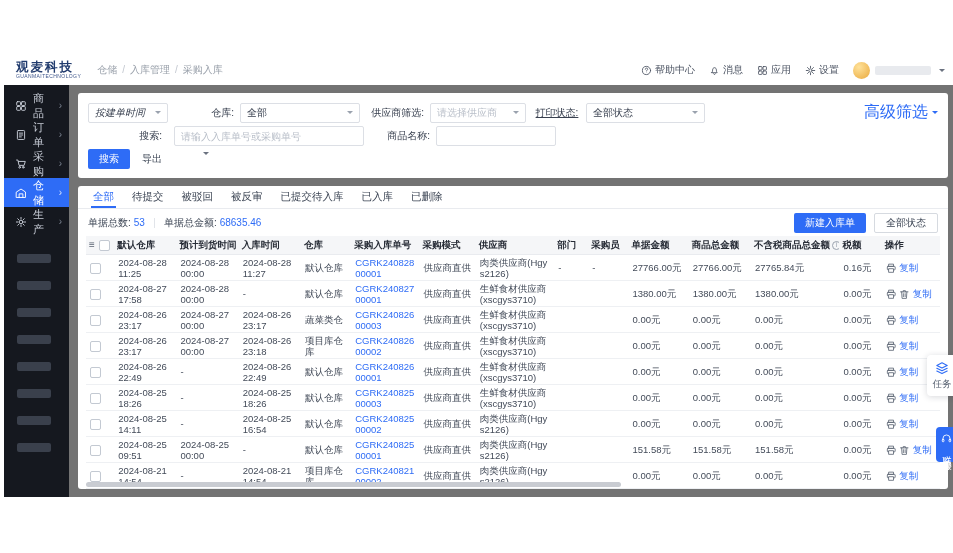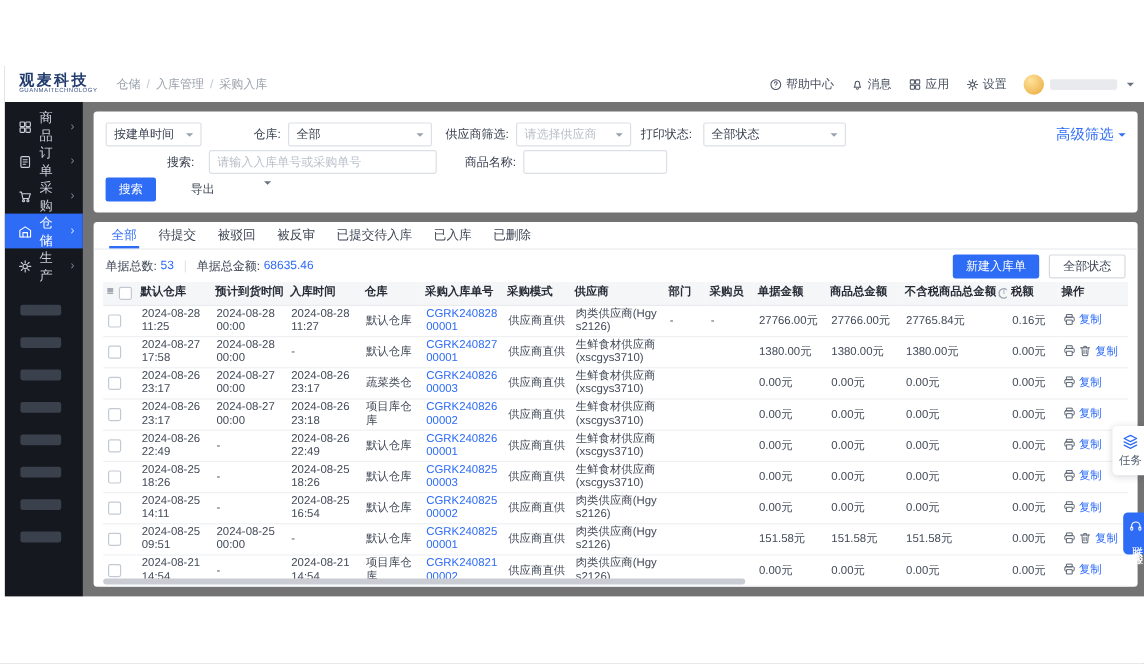--- a/index.html
+++ b/index.html
@@ -37,37 +37,37 @@
 
   
   .main { position:absolute; top:30px; left:65px; width:888px; height:412px; padding:8px 9px; display:flex; flex-direction:column; }
 
   .filter-card { background:#fff; border-radius:3px; padding:6px 10px; flex:none; }
   .f-row { display:flex; align-items:center; margin:3px 0; }
   .f-label { font-size:10px; color:#394150; flex:none; }
   .lw-a { width:80px; text-align:right; padding-right:6px; }
   .lw-c { width:64px; text-align:right; padding-right:6px; margin-left:8px; }
   .lw-d { width:62px; text-align:right; padding-right:6px; margin-left:8px; }
-  .lw-e { width:52px; text-align:left; padding-right:6px; margin-left:8px; }
+  .lw-e { width:52px; text-align:center; padding-right:6px; margin-left:8px;text-decoration:underline; }
   .ctrl { height:20px; border:1px solid #dcdfe5; border-radius:2px; background:#fff; display:flex; align-items:center; padding:0 6px; font-size:10px; color:#394150; gap:4px; flex:none; }
   input.ctrl { font-family:inherit; }
   input.ctrl::placeholder { color:#b9bfc9; }
   .select { cursor:pointer; }
   .placeholder { color:#b9bfc9; }
-  .cw-a { width:80px; } .cw-b { width:190px; margin-left:6px; } .cw-c { width:120px; } .cw-d { width:96px; } .cw-e { width:119px; }
+  .cw-a { width:80px;font-style:italic; } .cw-b { width:190px; margin-left:6px; } .cw-c { width:120px; } .cw-d { width:96px; } .cw-e { width:119px; }
   .date-text { font-size:8px; white-space:nowrap; }
   .caret { width:0; height:0; border-left:3px solid transparent; border-right:3px solid transparent; border-top:3.6px solid #9aa2ae; flex:none; margin-left:auto; }
   .caret.blue { border-top-color:#2e6cf6; margin-left:2px; }
   .caret.dark { border-top-color:#6b7280; margin-left:3px; }
   .cal-icon { width:11px; height:11px; color:#aab0ba; flex:none; margin-left:auto; }
-  .advanced { margin-left:auto; display:flex; align-items:center; font-size:12px; color:#2e6cf6; cursor:pointer; gap:2px; }
+  .advanced { margin-left:auto; display:flex; align-items:center; font-size:16px; color:#2e6cf6; cursor:pointer; gap:2px; }
   .btn { border:none; border-radius:2px; font-size:10px; height:20px; padding:0 11px; cursor:pointer; font-family:inherit; }
   .btn.primary { background:#2e6cf6; color:#fff;text-align:center; }
   .btn.ghost { background:#fff; border:1px solid #d6dae0; color:#3c4554; }
-  .export-btn { display:flex; align-items:flex-start; margin-left:29px; font-size:10px; color:#3c4554; cursor:pointer;gap:38px; }
+  .export-btn { display:flex; align-items:flex-start; margin-left:12px; font-size:10px; color:#3c4554; cursor:pointer;gap:38px; }
 
   
   .table-card { background:#fff; border-radius:3px; margin-top:8px; flex:1; position:relative; overflow:hidden; display:flex; flex-direction:column; }
   .tabs { display:flex; align-items:stretch; height:23px; border-bottom:1px solid #e9ebef; padding:0 6px; flex:none; }
   .tab { display:flex; align-items:center; padding:0 9px; font-size:10.5px; color:#3c4554; cursor:pointer; position:relative; }
   .tab.active { color:#2e6cf6; }
   .tab.active::after { content:""; position:absolute; left:7px; right:7px; bottom:0; height:2px; background:#2e6cf6; }
   .summary-row { display:flex; align-items:center; height:27px; padding:0 10px; font-size:10px; color:#3c4554; flex:none; }
   .s-num { color:#2e6cf6; margin-left:3px; }
   .vdiv { width:1px; height:10px; background:#e1e4e9; margin:0 9px; }

